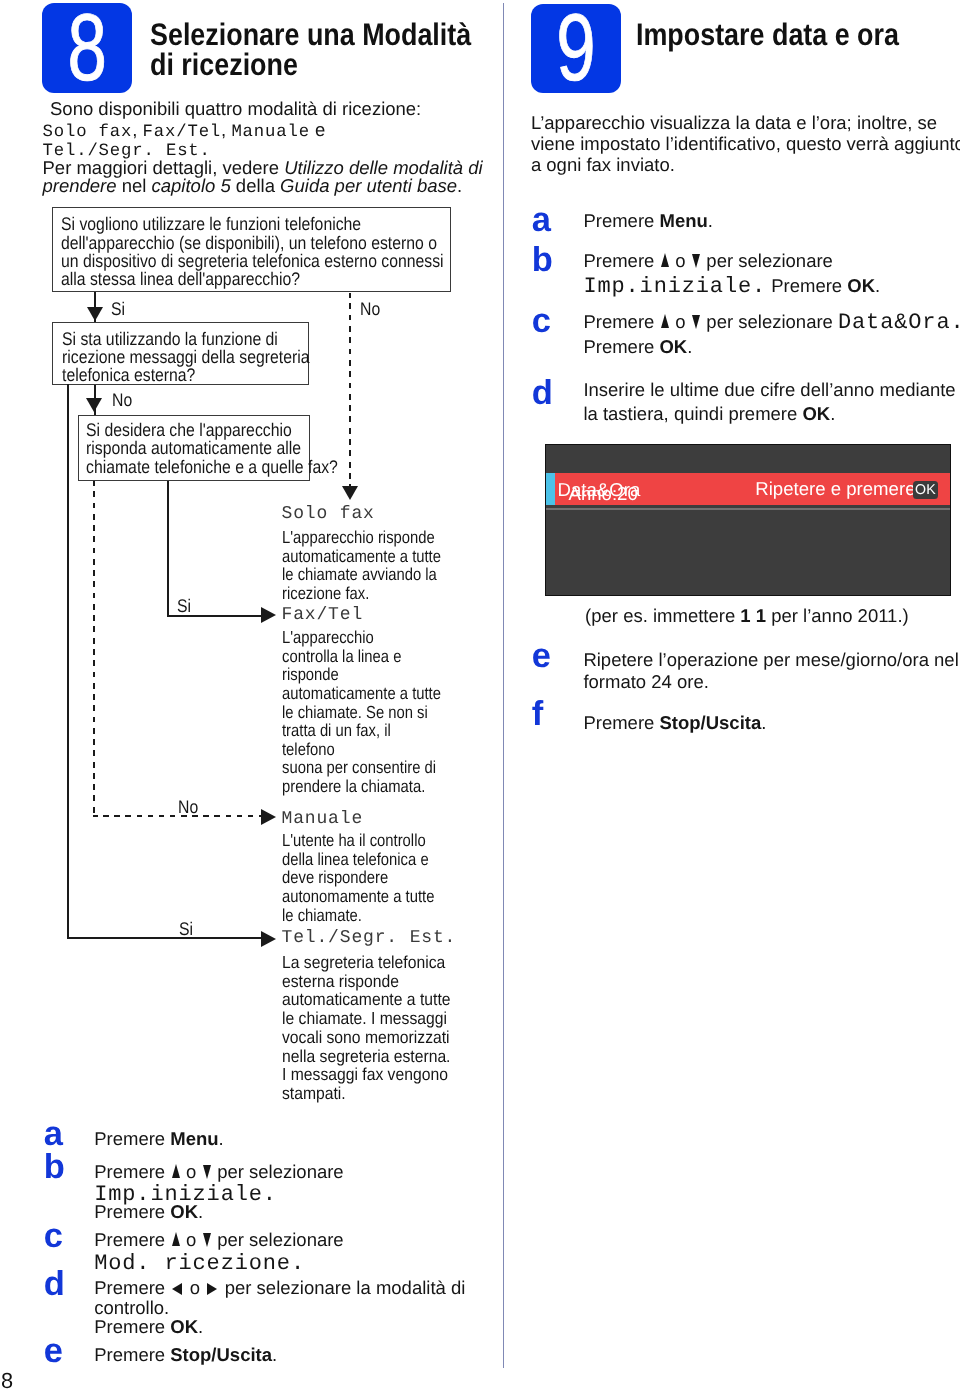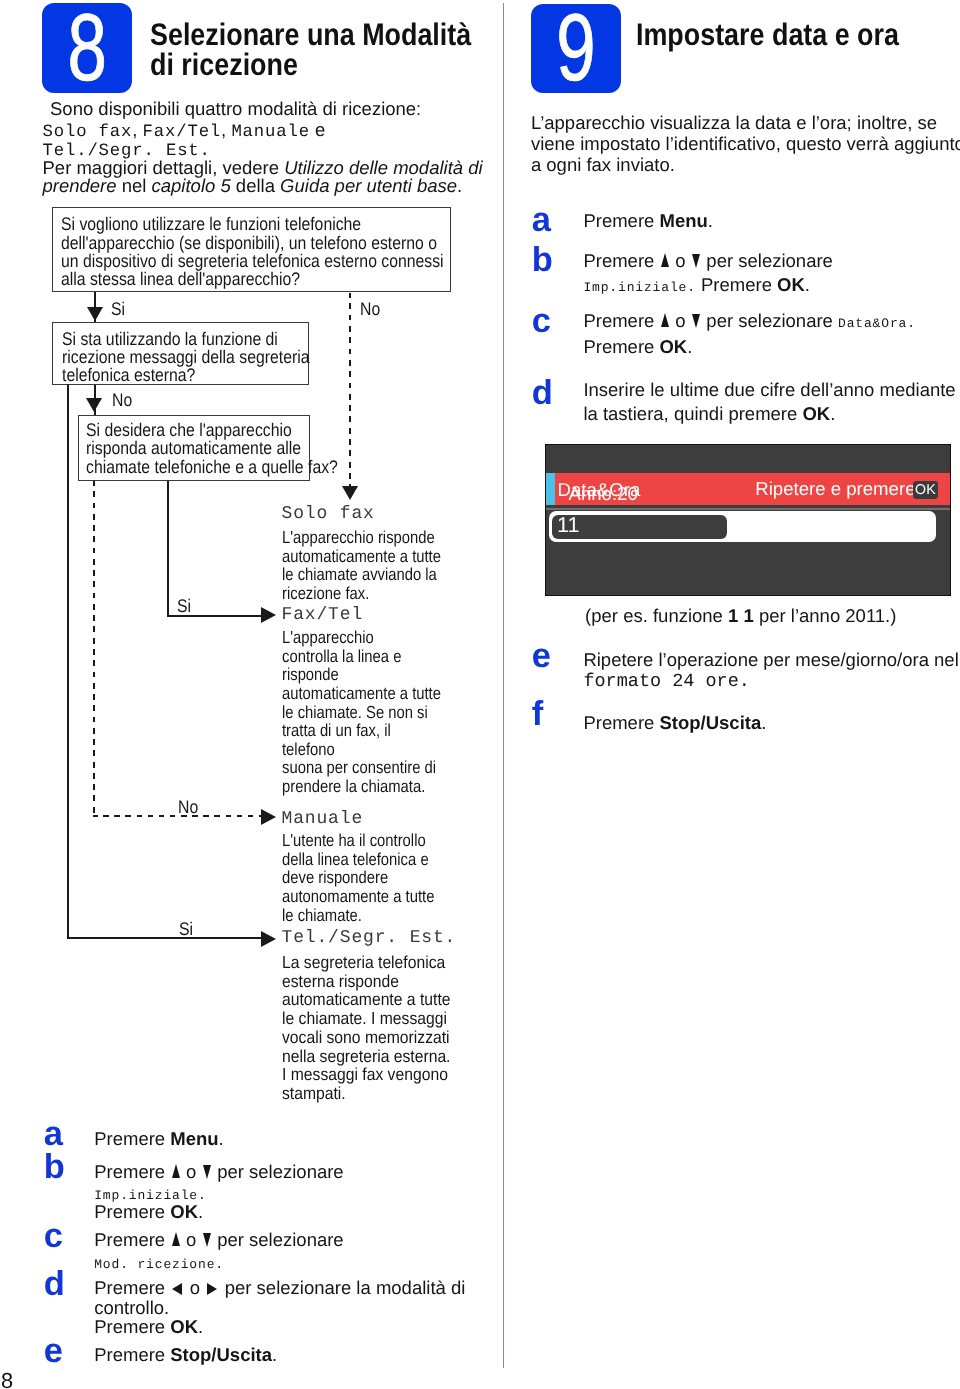--- a/index.html
+++ b/index.html
@@ -43,21 +43,21 @@
           border-bottom:8.3px solid transparent;border-left:15.2px solid #1a1a1a;}
   .flab{position:absolute;font-size:18.2px;line-height:1;color:#161616;transform:scaleX(0.868);transform-origin:0 0;}
   .modename{position:absolute;font-family:"Liberation Mono",monospace;font-size:18px;line-height:1;
             color:#3a3a3a;letter-spacing:0.85px;white-space:nowrap;}
   .modedesc{position:absolute;font-size:17.4px;line-height:18.6px;color:#161616;white-space:nowrap;transform:scaleX(0.852);transform-origin:0 0;}
 
   
   .slet{position:absolute;color:#1237d8;font-weight:bold;font-size:34.5px;line-height:1;
         font-family:"Liberation Sans",sans-serif;}
   .stxt{position:absolute;font-size:18.5px;line-height:1;color:#161616;white-space:nowrap;}
-  .stxt .mono{font-size:13px;}
+  .stxt .mono{font-size:22px;}
   .tri{display:inline-block;width:0;height:0;position:relative;overflow:hidden;
        text-indent:-999px;vertical-align:baseline;}
   .tri.up{border-left:4.9px solid transparent;border-right:4.9px solid transparent;
           border-bottom:14px solid #161616;top:-0.2px;margin:0 1.3px;}
   .tri.down{border-left:4.9px solid transparent;border-right:4.9px solid transparent;
             border-top:14px solid #161616;top:1.3px;margin:0 1.3px;}
   .tri.left{border-top:6.2px solid transparent;border-bottom:6.2px solid transparent;
             border-right:10px solid #161616;top:0.9px;margin:0 2.2px;}
   .tri.right{border-top:6.2px solid transparent;border-bottom:6.2px solid transparent;
              border-left:10px solid #161616;top:0.9px;margin:0 2.2px;}
@@ -248,33 +248,29 @@
 
   <div class="lcd" style="left:545px;top:444.4px;width:405.8px;height:151.6px;">
     <div class="lcdhead" style="height:32px;">
       <div class="lcdcyan" style="width:9.4px;"></div>
       <div class="lcdtitle" style="left:11.6px;top:8.1px;">Data&amp;Ora</div>
       <div class="lcdhint" style="left:209.3px;top:6.6px;">Ripetere e premere</div>
       <div class="lcdok" style="left:367.3px;top:7.9px;width:24.6px;height:17.3px;line-height:18.8px;">OK</div>
     </div>
     <div class="lcdlabel" style="left:22.5px;top:39.5px;">Anno:20</div>
     <div class="lcdsep" style="left:0;top:62.9px;width:100%;height:1.4px;"></div>
-    <div class="lcdinput" style="left:2.8px;top:66.1px;width:386.8px;height:30.7px;">
-      <div class="lcdfill" style="left:3.3px;top:3.4px;width:175.3px;height:23.9px;"></div>
-      <div class="lcdval" style="left:8.3px;top:3.3px;">11</div>
-    </div>
   </div>
 
   <div class="body" style="left:585.1px;top:605.2px;">
-    <span>(per es. funzione </span><span class="bld">1</span> <span class="bld">1</span><span> per l’anno 2011.)</span>
+    <span>(per es. immettere </span><span class="bld">1</span> <span class="bld">1</span><span> per l’anno 2011.)</span>
   </div>
 
   <div id="right-steps2">
       <div class="slet" style="left: 531.8px; top: 639px;">e</div>
       <div class="stxt" style="left: 583.4px; top: 650.5px;"><span>Ripetere l’operazione per mese/giorno/ora nel</span></div>
-      <div class="stxt" style="left: 583.4px; top: 673.2px; font-family: Liberation Mono, monospace;"><span>formato 24 ore.</span></div>
+      <div class="stxt" style="left: 583.4px; top: 673.2px;"><span>formato 24 ore.</span></div>
       <div class="slet" style="left: 531.8px; top: 697.2px;">f</div>
       <div class="stxt" style="left: 583.4px; top: 713.5px;"><span>Premere </span><span class="bld">Stop/Uscita</span><span>.</span></div>
     </div>
 
   <div class="pagenum" style="left:1px;top:1370px;">8</div>
 
 </div>
 
 </body></html>

